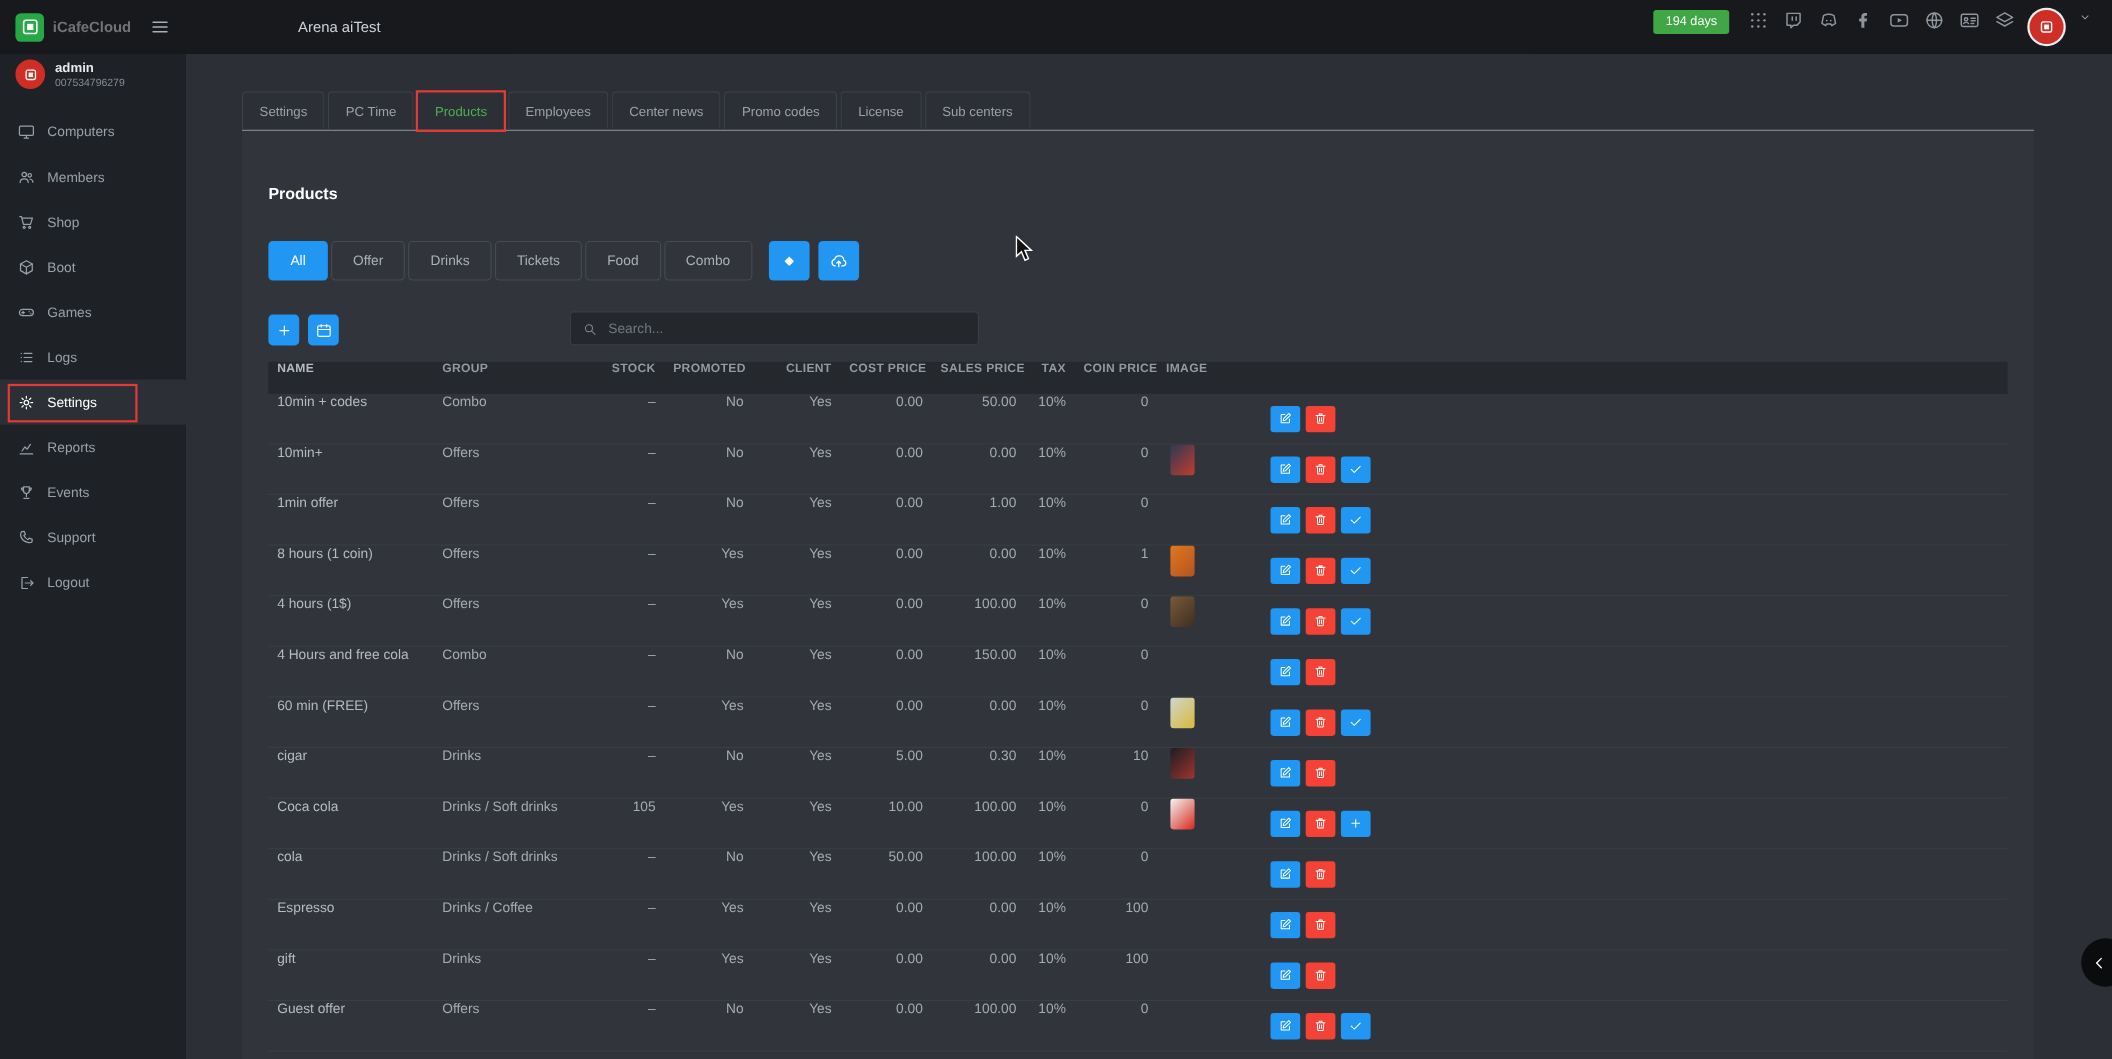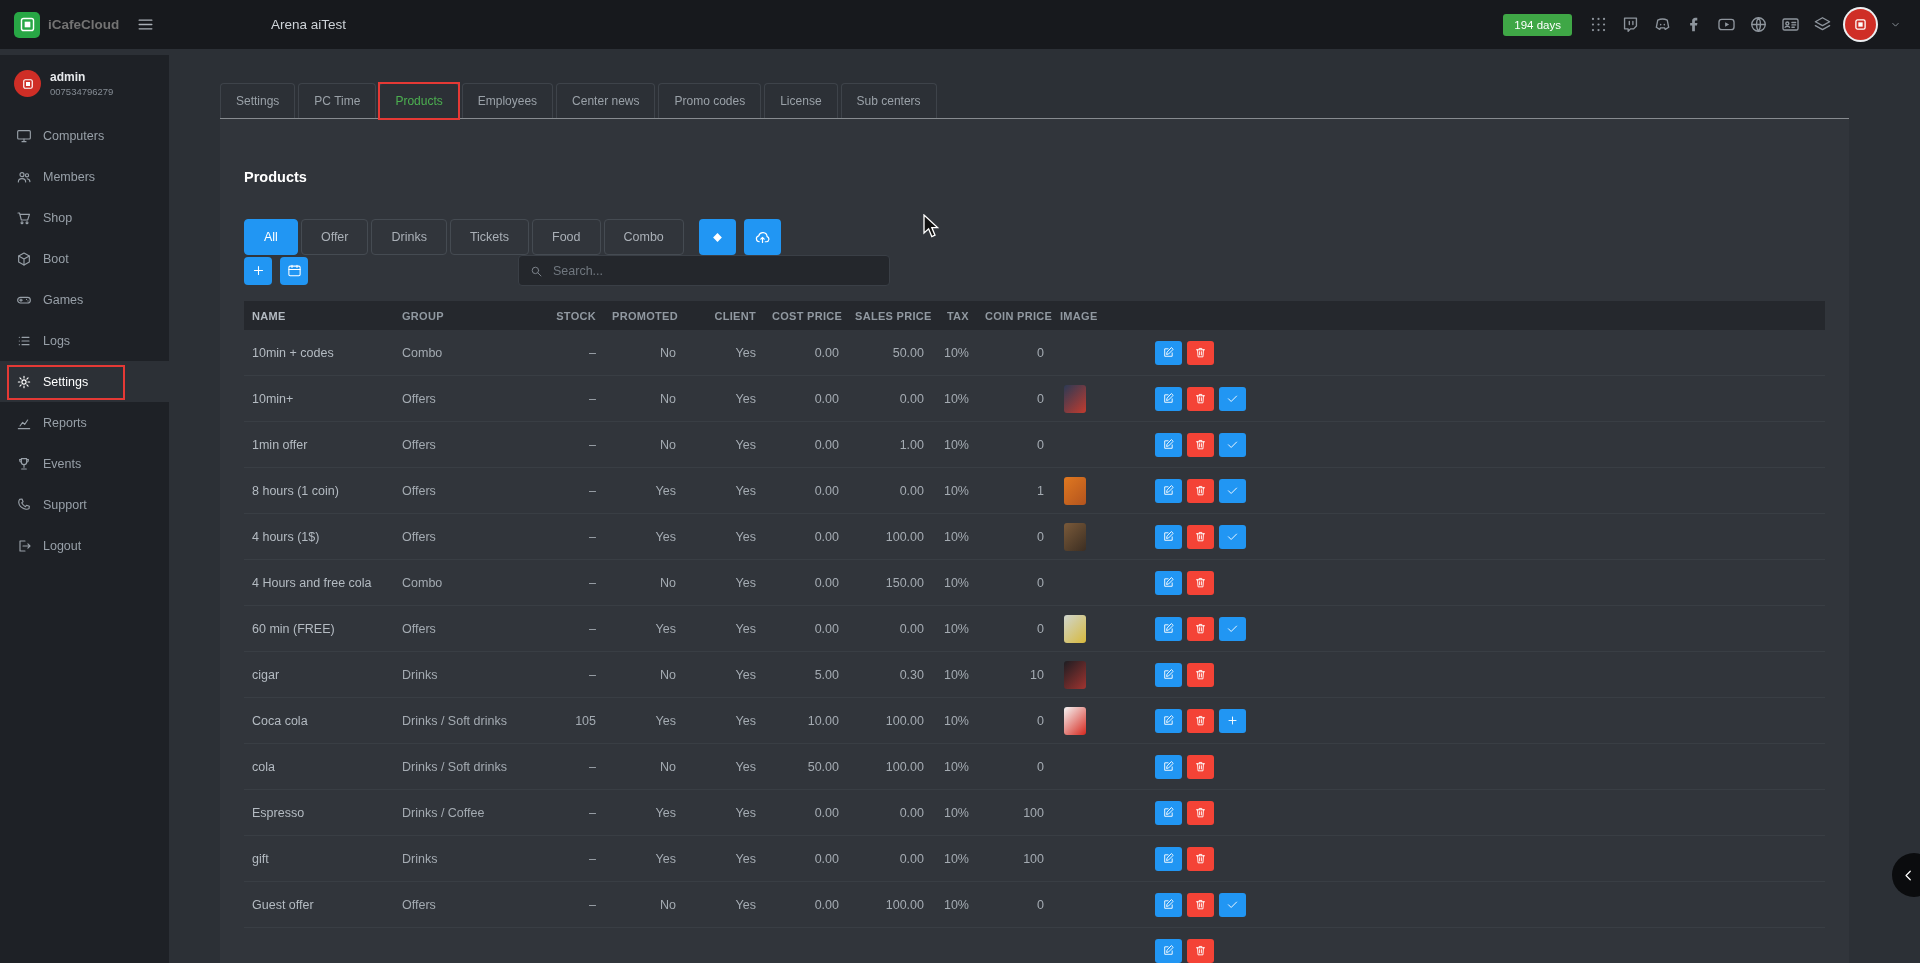--- a/index.html
+++ b/index.html
@@ -14,30 +14,30 @@
   svg{display:block}
 
   
   .topbar{position:fixed;top:0;left:0;right:0;height:49px;background:var(--bg-topbar);
           display:flex;align-items:center;padding:0 18px 0 14px;z-index:10}
   .brand{display:flex;align-items:center;gap:8px;width:112px}
   .brand-logo{width:26px;height:26px;background:#28a745;border-radius:5px;display:grid;place-items:center}
   .brand-name{color:#737373;font-size:13.5px;font-weight:bold}
   .hamburger{color:#aab0b7;margin-left:10px;cursor:pointer}
   .page-title{margin-left:116px;color:#ced3d8;font-size:13.5px}
-  .topbar-right{margin-left:auto;display:flex;align-items:center;gap:13px;color:#8e959d}
+  .topbar-right{margin-left:auto;display:flex;align-items:flex-start;gap:13px;color:#8e959d}
   .days-badge{background:var(--green);color:#fff;font-size:11.5px;padding:5px 11px;border-radius:3px;margin-right:4px}
   #tb-icons{display:flex;align-items:center;gap:13px}
   .tb-ic{cursor:pointer}
   .avatar{width:31px;height:31px;border-radius:50%;background:#cf2e26;display:grid;place-items:center;
           box-shadow:0 0 0 2px #eceff1;cursor:pointer}
   .caret{cursor:pointer}
 
   
-  .sidebar{position:fixed;top:55px;left:0;bottom:0;width:169px;background:var(--bg-sidebar);z-index:9}
+  .sidebar{position:fixed;top:39px;left:0;bottom:0;width:169px;background:var(--bg-sidebar);z-index:9}
   .user{display:flex;gap:9px;padding:15px 14px 18px;align-items:center}
   .user-avatar{width:27px;height:27px;border-radius:50%;background:#cf2e26;display:grid;place-items:center;flex:none}
   .user-name{font-size:12px;color:#e7e9ec;font-weight:bold;line-height:1.3}
   .user-id{font-size:9.5px;color:#868d95}
   .nav-item{display:flex;align-items:center;gap:11px;height:41px;padding:0 16px;color:#98a0a8;
             font-size:12.5px;cursor:pointer;position:relative}
   .nav-item.active{background:#2c3036;color:#fff}
   .nav-item.annotated::after{content:"";position:absolute;left:7px;top:4px;width:114px;height:31px;
             border:2px solid var(--ann);pointer-events:none}
 
@@ -54,33 +54,33 @@
 
   .filter-row{display:flex;align-items:center;margin-top:34px}
   .filters{display:flex;gap:3px}
   .filter{height:36px;padding:16px 19px;display:flex;align-items:center;font-size:12.5px;color:#aab0b7;
           border:1px solid #454b52;border-radius:4px;cursor:pointer;background:transparent}
   .filter.active{background:var(--blue);border-color:var(--blue);color:#fff}
   #filter-actions{display:flex;gap:8px;margin-left:15px}
   .icon-btn{width:37px;height:36px;background:var(--blue);border:none;border-radius:4px;color:#fff;
             display:grid;place-items:center;cursor:pointer}
 
-  .tools-row{display:flex;align-items:center;margin-top:0}
+  .tools-row{display:flex;align-items:flex-end;margin-top:28px}
   #toolbar-btns{display:flex;gap:8px}
   .small-btn{width:28px;height:28px;border-radius:4px;background:var(--blue);color:#fff;border:none;
              display:grid;place-items:center;cursor:pointer}
   .search{margin-left:210px;width:372px;height:31px;background:#24272c;border:1px solid #3a3f46;border-radius:4px;
           display:flex;align-items:center;padding:0 10px;gap:8px;color:#7c838b}
   .search input{flex:1;background:transparent;border:none;outline:none;color:#cfd4d9;font-size:12.5px;
                 font-family:inherit}
   .search input::placeholder{color:#70777f}
 
   
   .table{margin-top:15px}
-  .thead,.trow{display:flex;align-items:center}
+  .thead,.trow{display:flex;}
   .thead{height:29px;background:var(--bg-thead);font-size:11px;font-weight:bold;color:#9199a1;letter-spacing:.3px}
   .trow{height:46px;border-bottom:1px solid var(--row-border);font-size:12.5px;color:#a4abb2}
   .c{padding:0 8px;white-space:nowrap;overflow:hidden}
   .c-name{width:150px;color:#b4bbc2}
   .c-group{width:130px}
   .c-stock{width:80px;text-align:right}
   .c-prom{width:80px;text-align:right}
   .c-client{width:80px;text-align:right}
   .c-cost{width:83px;text-align:right}
   .c-sales{width:85px;text-align:right}

